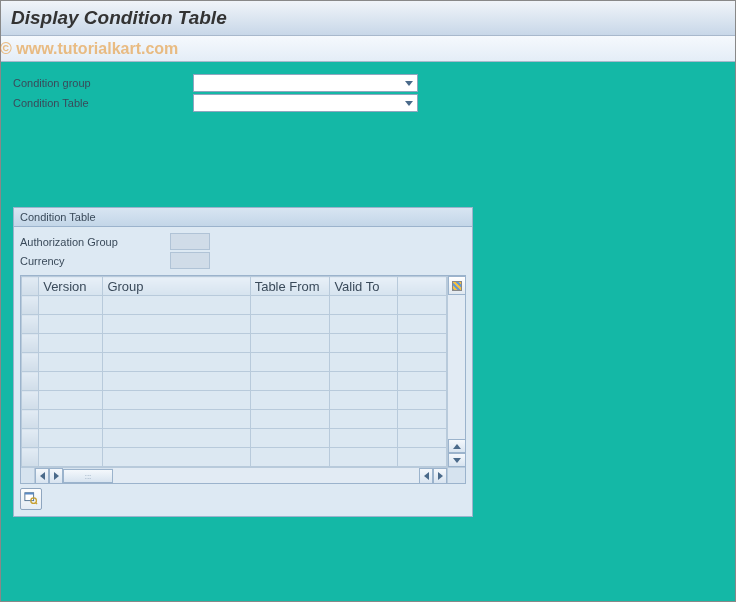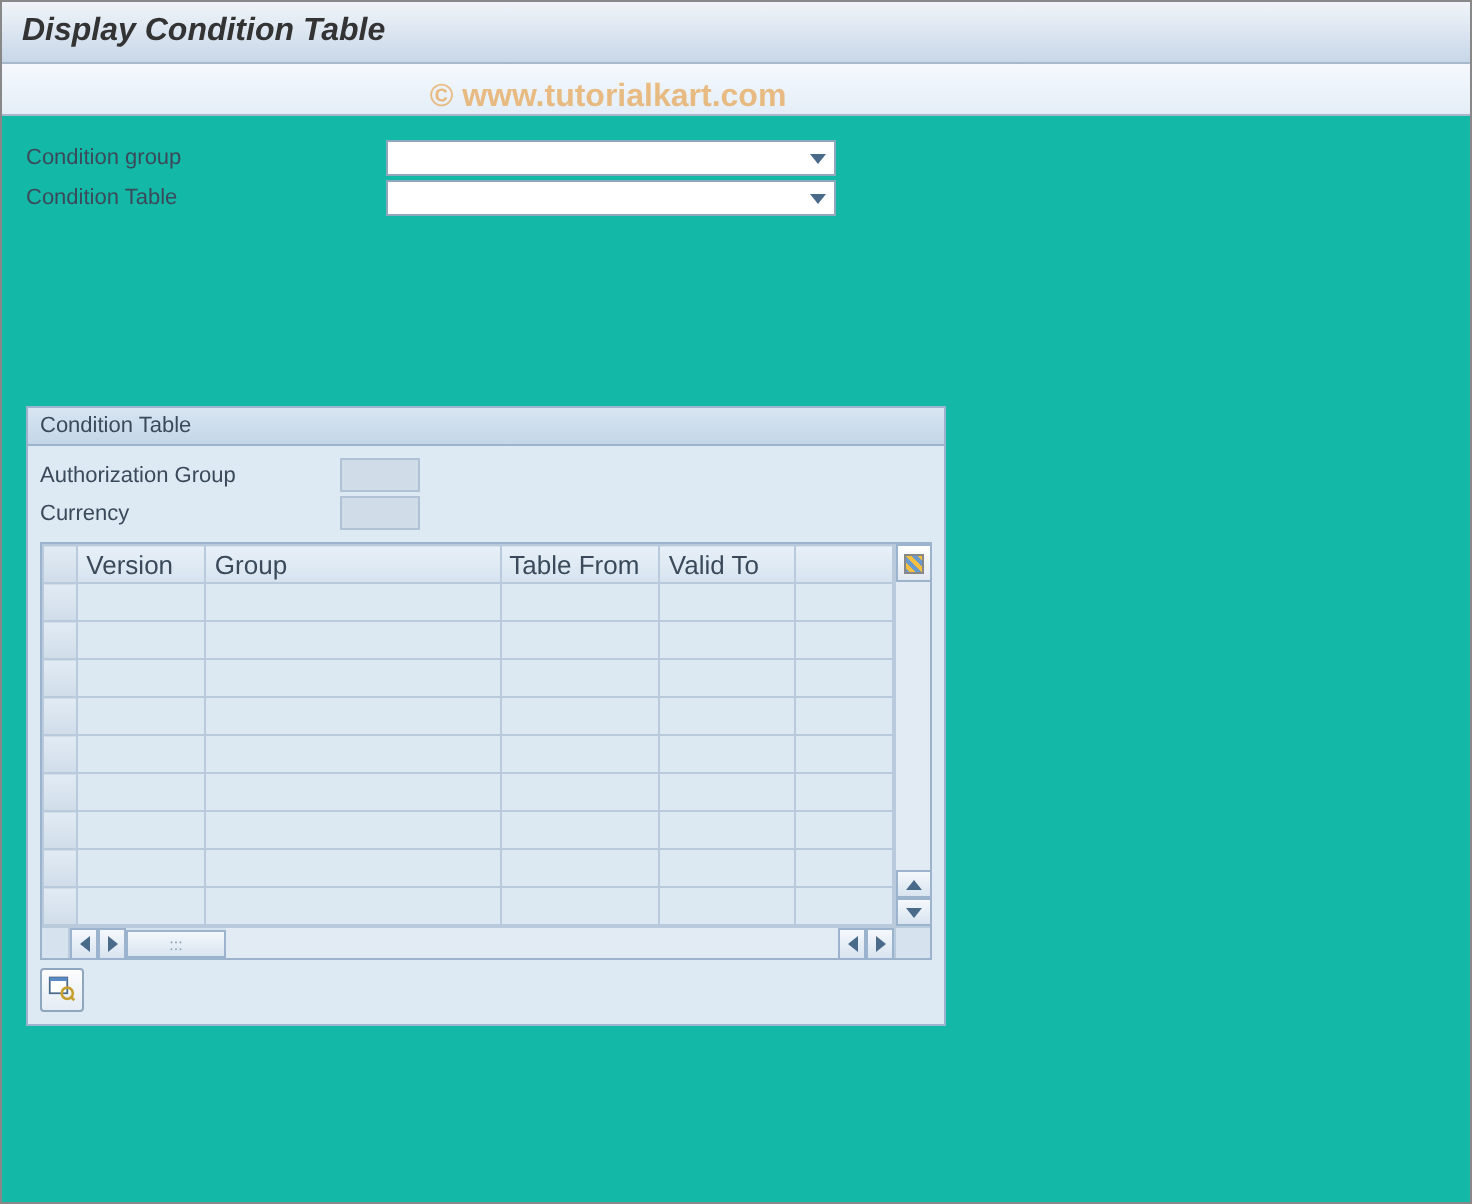--- a/index.html
+++ b/index.html
@@ -11,34 +11,33 @@
       height: 602px;
       overflow: hidden;
       border: 1px solid #888;
     }
     .title-bar {
       background: linear-gradient(to bottom, #f0f4f9 0%, #dce6f1 50%, #c8d7e8 100%);
       padding: 6px 10px;
       border-bottom: 1px solid #a8b8cc;
       font-weight: bold;
       font-style: italic;
-      font-size: 16px;
+      font-size: 19px;
       color: #333;
     }
     .toolbar-strip {
       background: linear-gradient(to bottom, #f5f9fd 0%, #e4edf7 100%);
       height: 26px;
       border-bottom: 1px solid #a8b8cc;
     }
     .watermark {
       position: absolute;
       top: 40px;
       left: 0;
       width: 608px;
-      text-align: center;
       font-size: 16px;
       color: rgba(230,150,50,0.6);
       font-weight: bold;
       pointer-events: none;
       z-index: 100;
     }
     .main-area {
       background: #14b8a6;
       height: calc(100% - 52px);
       padding: 12px;

